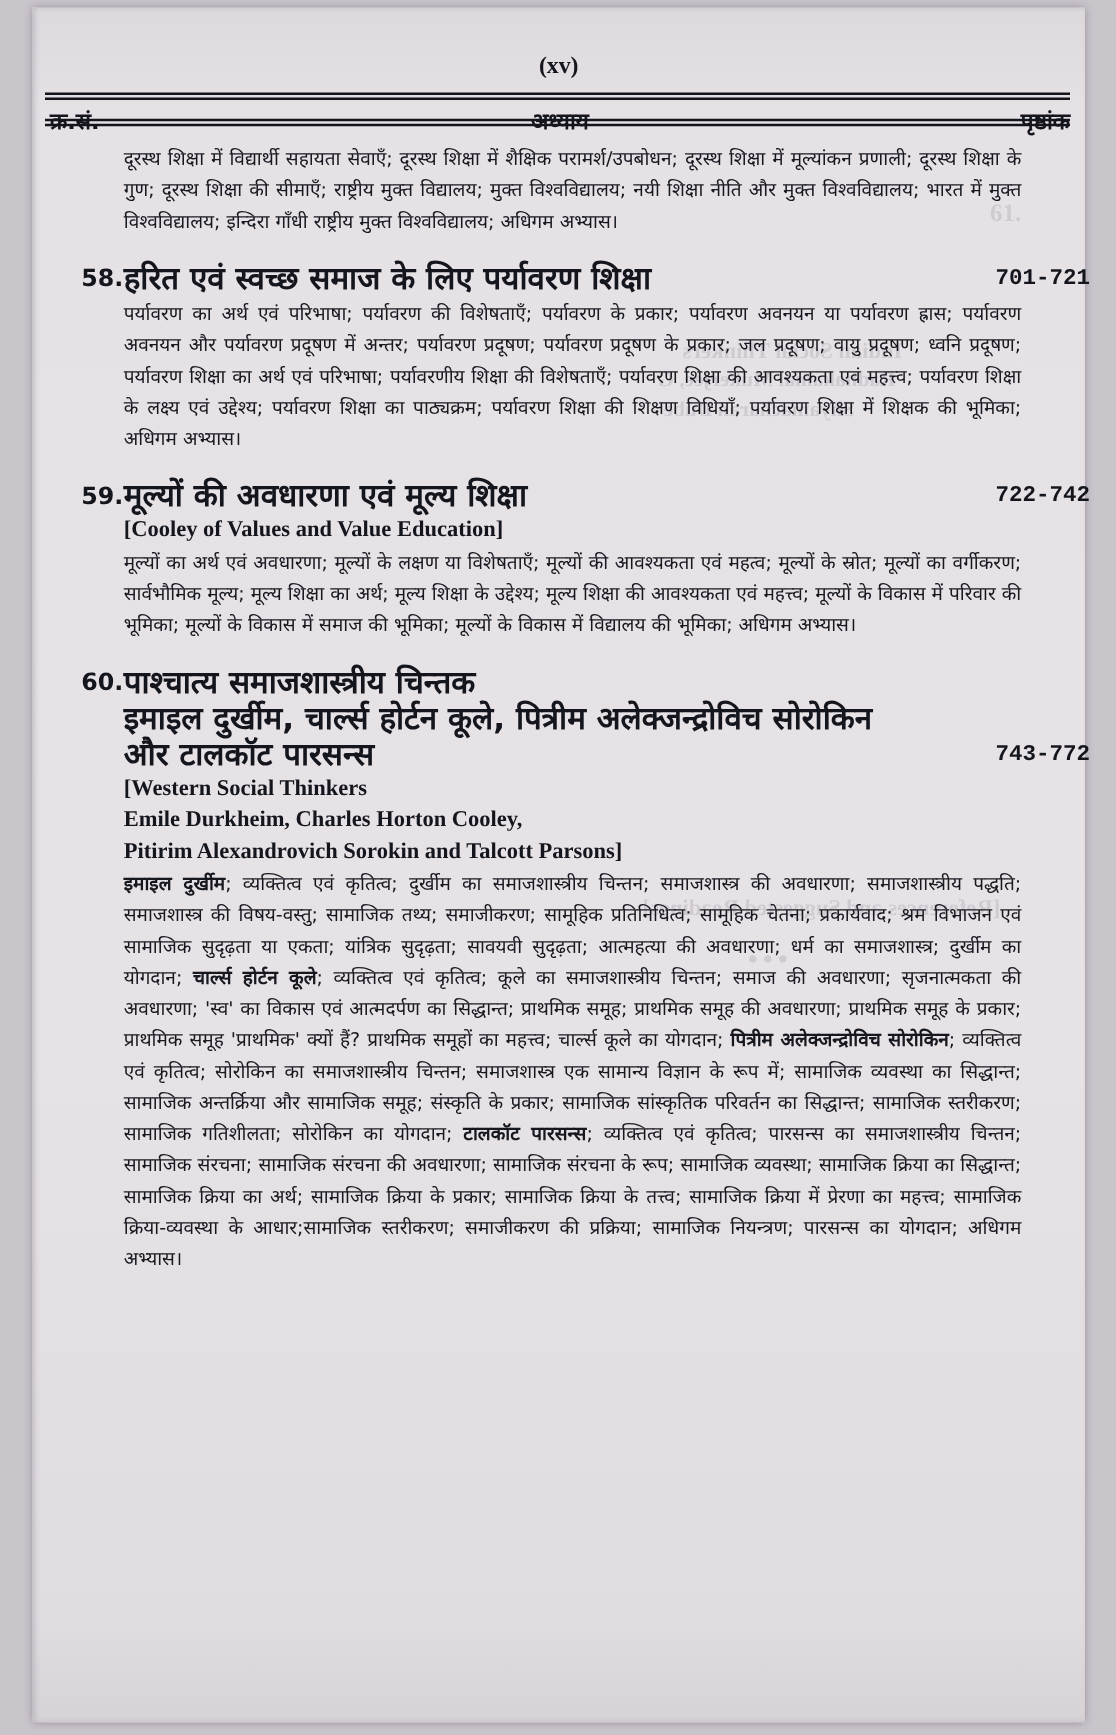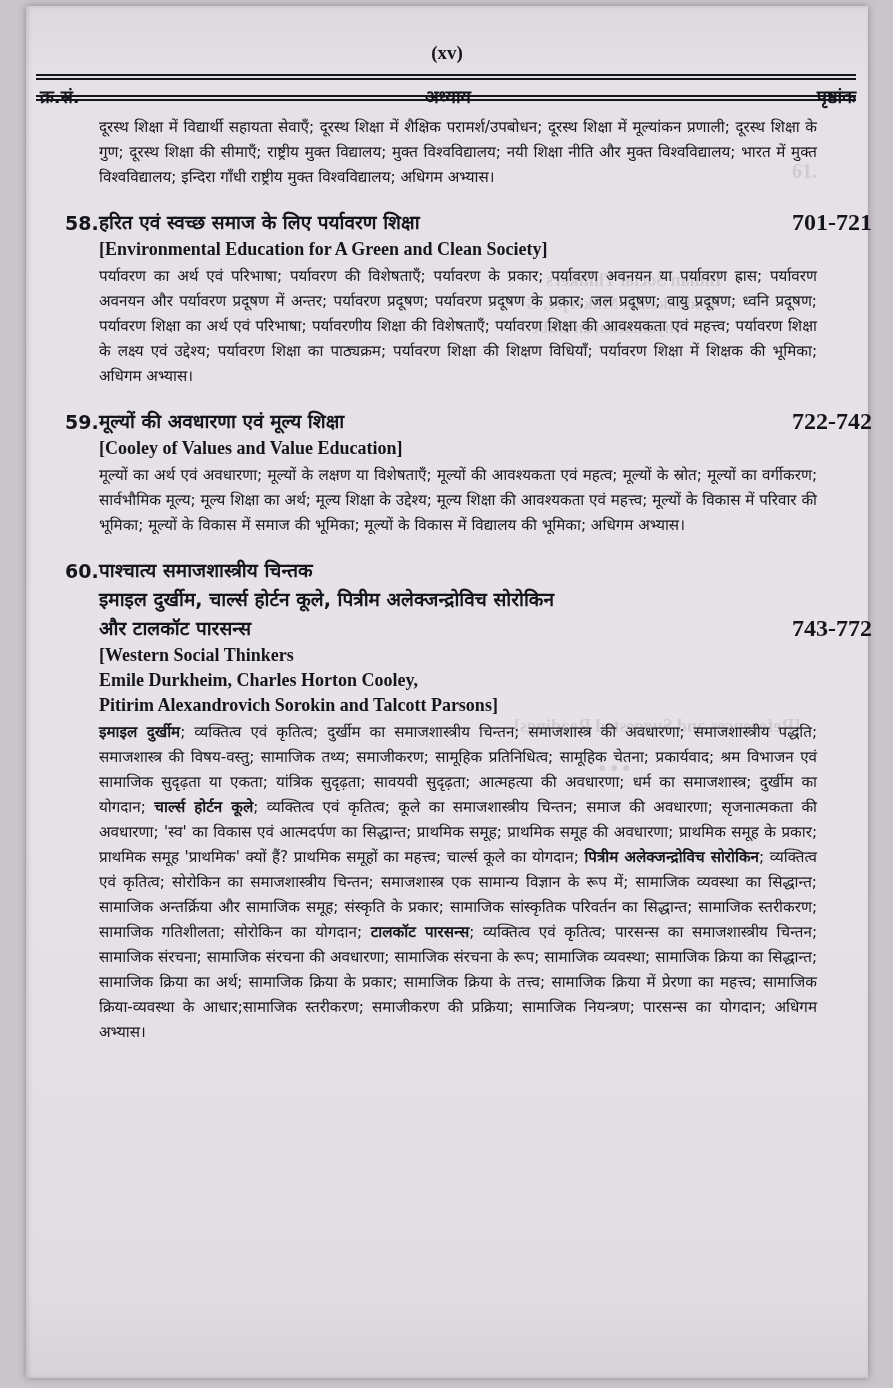--- a/index.html
+++ b/index.html
@@ -47,24 +47,24 @@
     font-size:15.2px; line-height:25px; color:#17171f;
     margin-top:2px;
   }
   .desc b { font-weight:bold; }
   .entry { margin-top:18px; }
   .head-line { position:relative; width:773px; display:flex; align-items:center; }
   .num {
     position:absolute; left:-34px; width:32px;
     font-weight:bold; font-size:19px;
   }
-  .hi-title { flex:1; font-weight:bold; font-size:19px; line-height:29px; }
+  .hi-title { flex:1; font-weight:bold; font-size:25px; line-height:29px; }
   .pages {
     margin-left:14px; white-space:nowrap;
-    font-family:Liberation Serif, serif; font-weight:bold; font-size:24px;
+    font-family:Liberation Mono, monospace; font-weight:bold; font-size:18px;
   }
   .en-title {
     font-family:"Liberation Serif", serif; font-weight:bold;
     font-size:18px; line-height:25px;
   }
 </style>
 </head>
 <body>
 
 <div class="page">
@@ -89,23 +89,20 @@
     <div class="rule"></div>
 
     <div class="content">
       <div class="desc">दूरस्थ शिक्षा में विद्यार्थी सहायता सेवाएँ; दूरस्थ शिक्षा में शैक्षिक परामर्श/उपबोधन; दूरस्थ शिक्षा में मूल्यांकन प्रणाली; दूरस्थ शिक्षा के गुण; दूरस्थ शिक्षा की सीमाएँ; राष्ट्रीय मुक्त विद्यालय; मुक्त विश्वविद्यालय; नयी शिक्षा नीति और मुक्त विश्वविद्यालय; भारत में मुक्त विश्वविद्यालय; इन्दिरा गाँधी राष्ट्रीय मुक्त विश्वविद्यालय; अधिगम अभ्यास।</div>
       <div>
           <div class="entry">
             <div class="head-line">
               <span class="num">58.</span>
               <span class="hi-title">हरित एवं स्वच्छ समाज के लिए पर्यावरण शिक्षा</span>
               <span class="pages">701-721</span>
-            </div>
-            <div class="head-line">
-              <span class="en-title">[Environmental Education for A Green and Clean Society]</span>
             </div>
             <div class="desc"><span>पर्यावरण का अर्थ एवं परिभाषा; पर्यावरण की विशेषताएँ; पर्यावरण के प्रकार; पर्यावरण अवनयन या पर्यावरण ह्रास; पर्यावरण अवनयन और पर्यावरण प्रदूषण में अन्तर; पर्यावरण प्रदूषण; पर्यावरण प्रदूषण के प्रकार; जल प्रदूषण; वायु प्रदूषण; ध्वनि प्रदूषण; पर्यावरण शिक्षा का अर्थ एवं परिभाषा; पर्यावरणीय शिक्षा की विशेषताएँ; पर्यावरण शिक्षा की आवश्यकता एवं महत्त्व; पर्यावरण शिक्षा के लक्ष्य एवं उद्देश्य; पर्यावरण शिक्षा का पाठ्यक्रम; पर्यावरण शिक्षा की शिक्षण विधियाँ; पर्यावरण शिक्षा में शिक्षक की भूमिका; अधिगम अभ्यास।</span></div>
           </div>
           <div class="entry">
             <div class="head-line">
               <span class="num">59.</span>
               <span class="hi-title">मूल्यों की अवधारणा एवं मूल्य शिक्षा</span>
               <span class="pages">722-742</span>
             </div>
             <div class="head-line">

